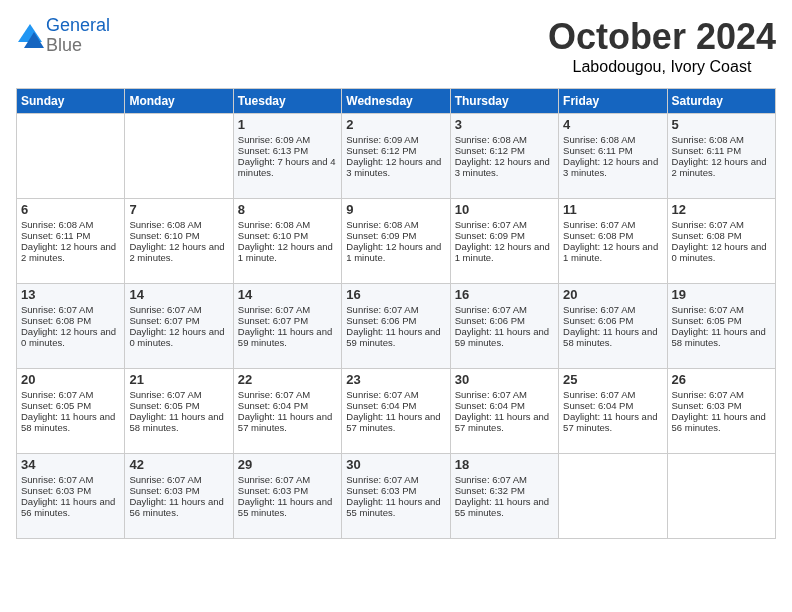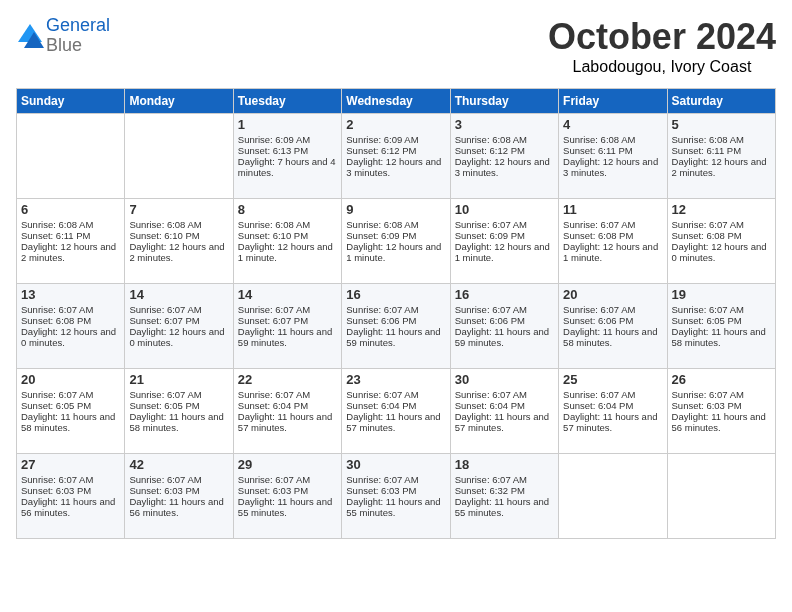--- a/index.html
+++ b/index.html
@@ -225,21 +225,21 @@
         <td><span class="day-num">25</span>
         <span>Sunrise: 6:07 AM</span><br>
         <span>Sunset: 6:04 PM</span><br>
         <span>Daylight: 11 hours and 57 minutes.</span></td>
         <td><span class="day-num">26</span>
         <span>Sunrise: 6:07 AM</span><br>
         <span>Sunset: 6:03 PM</span><br>
         <span>Daylight: 11 hours and 56 minutes.</span></td>
       </tr>
       <tr>
-        <td><span class="day-num">27</span>
+        <td><span class="day-num">34</span>
         <span>Sunrise: 6:07 AM</span><br>
         <span>Sunset: 6:03 PM</span><br>
         <span>Daylight: 11 hours and 56 minutes.</span></td>
         <td><span class="day-num">42</span>
         <span>Sunrise: 6:07 AM</span><br>
         <span>Sunset: 6:03 PM</span><br>
         <span>Daylight: 11 hours and 56 minutes.</span></td>
         <td><span class="day-num">29</span>
         <span>Sunrise: 6:07 AM</span><br>
         <span>Sunset: 6:03 PM</span><br>

